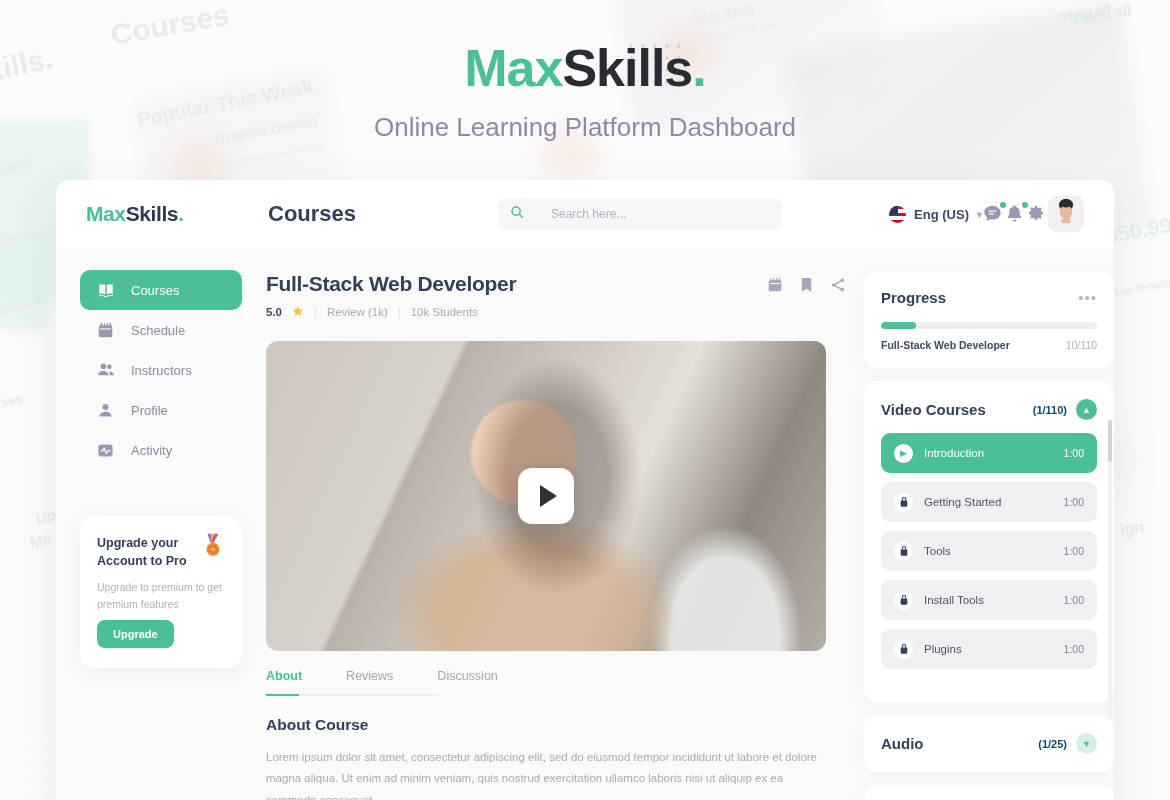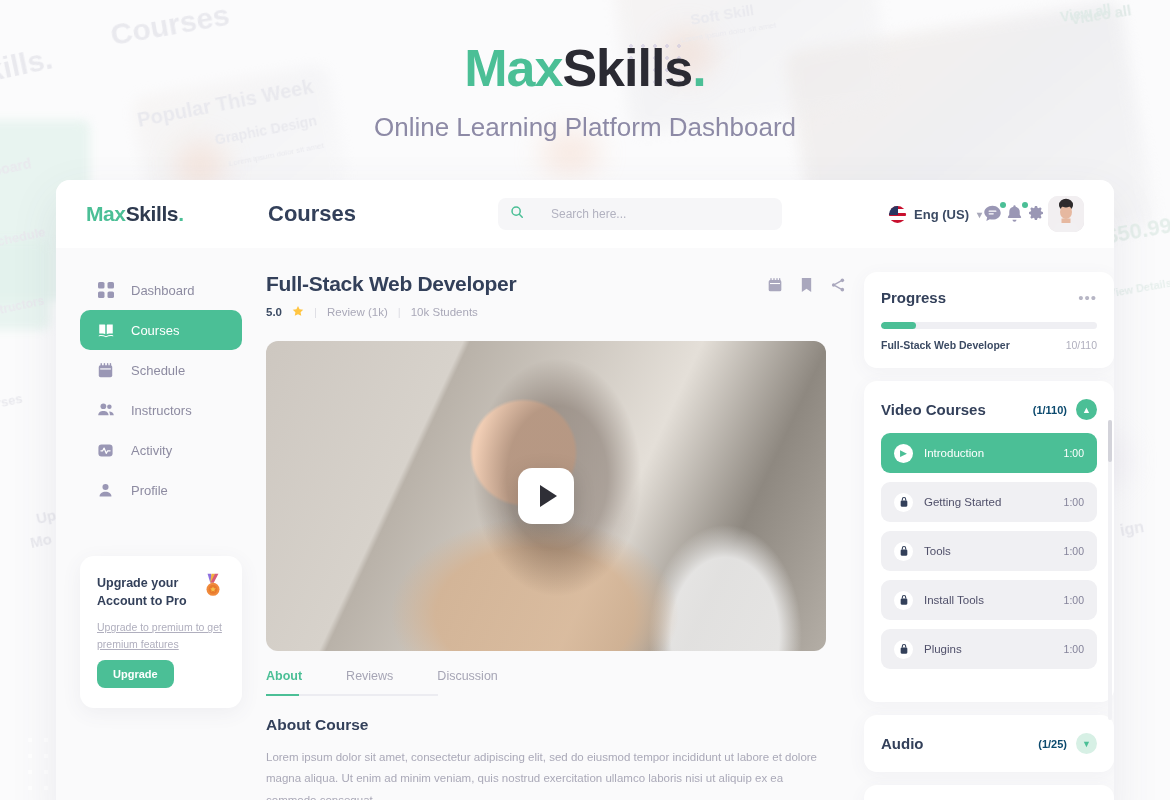--- a/index.html
+++ b/index.html
@@ -148,21 +148,21 @@
   }
   .nav-item.active { background: #4bbf96; color: #fff; }
   .nav-ico { width: 19px; height: 19px; display:flex; align-items:center; justify-content:center; }
   .upgrade-card {
     margin-top: 46px; background: #fff; border-radius: 14px;
     padding: 18px 17px 20px 17px;
     box-shadow: 0 5px 20px rgba(90,90,120,.07);
     position: relative;
   }
   .upgrade-title { font-size: 12.5px; font-weight: 800; color: #33405a; line-height: 1.45; width: 100px; }
-  .upgrade-desc { margin-top: 9px; font-size: 10.5px; color: #b0afbe; line-height: 1.55; text-decoration: underline; }
+  .upgrade-desc { margin-top: 9px; font-size: 10.5px; color: #b0afbe; line-height: 1.55; }
   .upgrade-btn {
     margin-top: 8px; background: #4bbf96; color:#fff;
     border: none; border-radius: 8px; padding: 8px 16px;
     font-size: 11px; font-weight: 700; cursor: pointer;
     font-family: "Liberation Sans", sans-serif;
   }
   .medal { position: absolute; right: 16px; top: 16px; font-size: 22px; }
 
   
   .main { width: 580px; padding: 24px 0 0 0; }
@@ -369,31 +369,20 @@
           <path d="M13.5 22.5h9V27h-9z" fill="#e6b8a0"></path>
         </svg>
       </div>
     </div>
   </div>
 
   <div class="body">
 
     <div class="sidebar">
 
-      <div class="nav-item">
-        <span class="nav-ico">
-          <svg width="16" height="16" viewBox="0 0 16 16" fill="#9a97b5">
-            <rect x="0" y="0" width="6.5" height="6.5" rx="1.6"></rect>
-              <rect x="9.5" y="0" width="6.5" height="6.5" rx="1.6"></rect>
-            <rect x="0" y="9.5" width="6.5" height="6.5" rx="1.6"></rect>
-              <rect x="9.5" y="9.5" width="6.5" height="6.5" rx="1.6"></rect>
-          </svg>
-        </span>
-        <span>Dashboard</span>
-      </div>
 
       <div class="nav-item active">
         <span class="nav-ico">
           <svg width="18" height="18" viewBox="0 0 24 24" fill="#ffffff">
             <path d="M3 4.5h7.2c.5 0 .8.4.8.9v12.4c-.9-.7-2-1-3.3-1H3.6c-.4 0-.6-.3-.6-.6V4.5zM21 4.5h-7.2c-.5 0-.8.4-.8.9v12.4c.9-.7 2-1 3.3-1h4.1c.4 0 .6-.3.6-.6V4.5z"></path>
             <path d="M2.4 19.2c2.6-1.2 6-.7 9.6 1 3.6-1.7 7-2.2 9.6-1v1.4c-2.6-1.2-6-.7-9.6 1-3.6-1.7-7-2.2-9.6-1v-1.4z"></path>
           </svg>
         </span>
         <span>Courses</span>
       </div>
@@ -419,36 +408,36 @@
               <circle cx="16.5" cy="7.8" r="3"></circle>
             <path d="M1.6 19c0-3.6 3.1-5.6 6.9-5.6s6.9 2 6.9 5.6z"></path>
             <path d="M16.2 13.9c3.2.1 6.2 1.6 6.2 5.1h-5.1c0-1.9-.5-3.6-1.1-5.1z"></path>
           </svg>
         </span>
         <span>Instructors</span>
       </div>
 
       <div class="nav-item">
         <span class="nav-ico">
+          <svg width="17" height="17" viewBox="0 0 24 24" fill="#9a97b5">
+            <circle cx="12" cy="7" r="4.3"></circle>
+            <path d="M3.6 20.5c0-4.2 3.8-6.6 8.4-6.6s8.4 2.4 8.4 6.6z"></path>
+          </svg>
+        </span>
+        <span>Profile</span>
+      </div>
+
+      <div class="nav-item">
+        <span class="nav-ico">
           <svg width="17" height="17" viewBox="0 0 24 24">
             <rect x="2" y="3.5" width="20" height="17" rx="4.5" fill="#9a97b5"></rect>
             <polyline points="5.5,12.5 8,12.5 10,8.5 13,16 15,12.5 18.5,12.5" fill="none" stroke="#fff" stroke-width="1.7" stroke-linecap="round" stroke-linejoin="round"></polyline>
           </svg>
         </span>
         <span>Activity</span>
-      </div>
-
-      <div class="nav-item">
-        <span class="nav-ico">
-          <svg width="17" height="17" viewBox="0 0 24 24" fill="#9a97b5">
-            <circle cx="12" cy="7" r="4.3"></circle>
-            <path d="M3.6 20.5c0-4.2 3.8-6.6 8.4-6.6s8.4 2.4 8.4 6.6z"></path>
-          </svg>
-        </span>
-        <span>Profile</span>
       </div>
 
       <div class="upgrade-card">
         <div class="medal">
           <svg width="26" height="26" viewBox="0 0 24 24">
             <path d="M7 1.5h3.2l2.6 8.3H9.4z" fill="#8e6fe0"></path>
             <path d="M10.6 1.5h3.2l-1 8.3h-3.4z" fill="#f2b33d"></path>
             <path d="M13.8 1.5H17l-4.2 8.3H9.8z" fill="#d75b7a"></path>
             <circle cx="12" cy="16" r="6" fill="#f08a3c"></circle>
             <circle cx="12" cy="16" r="4" fill="#e87a2c"></circle>

